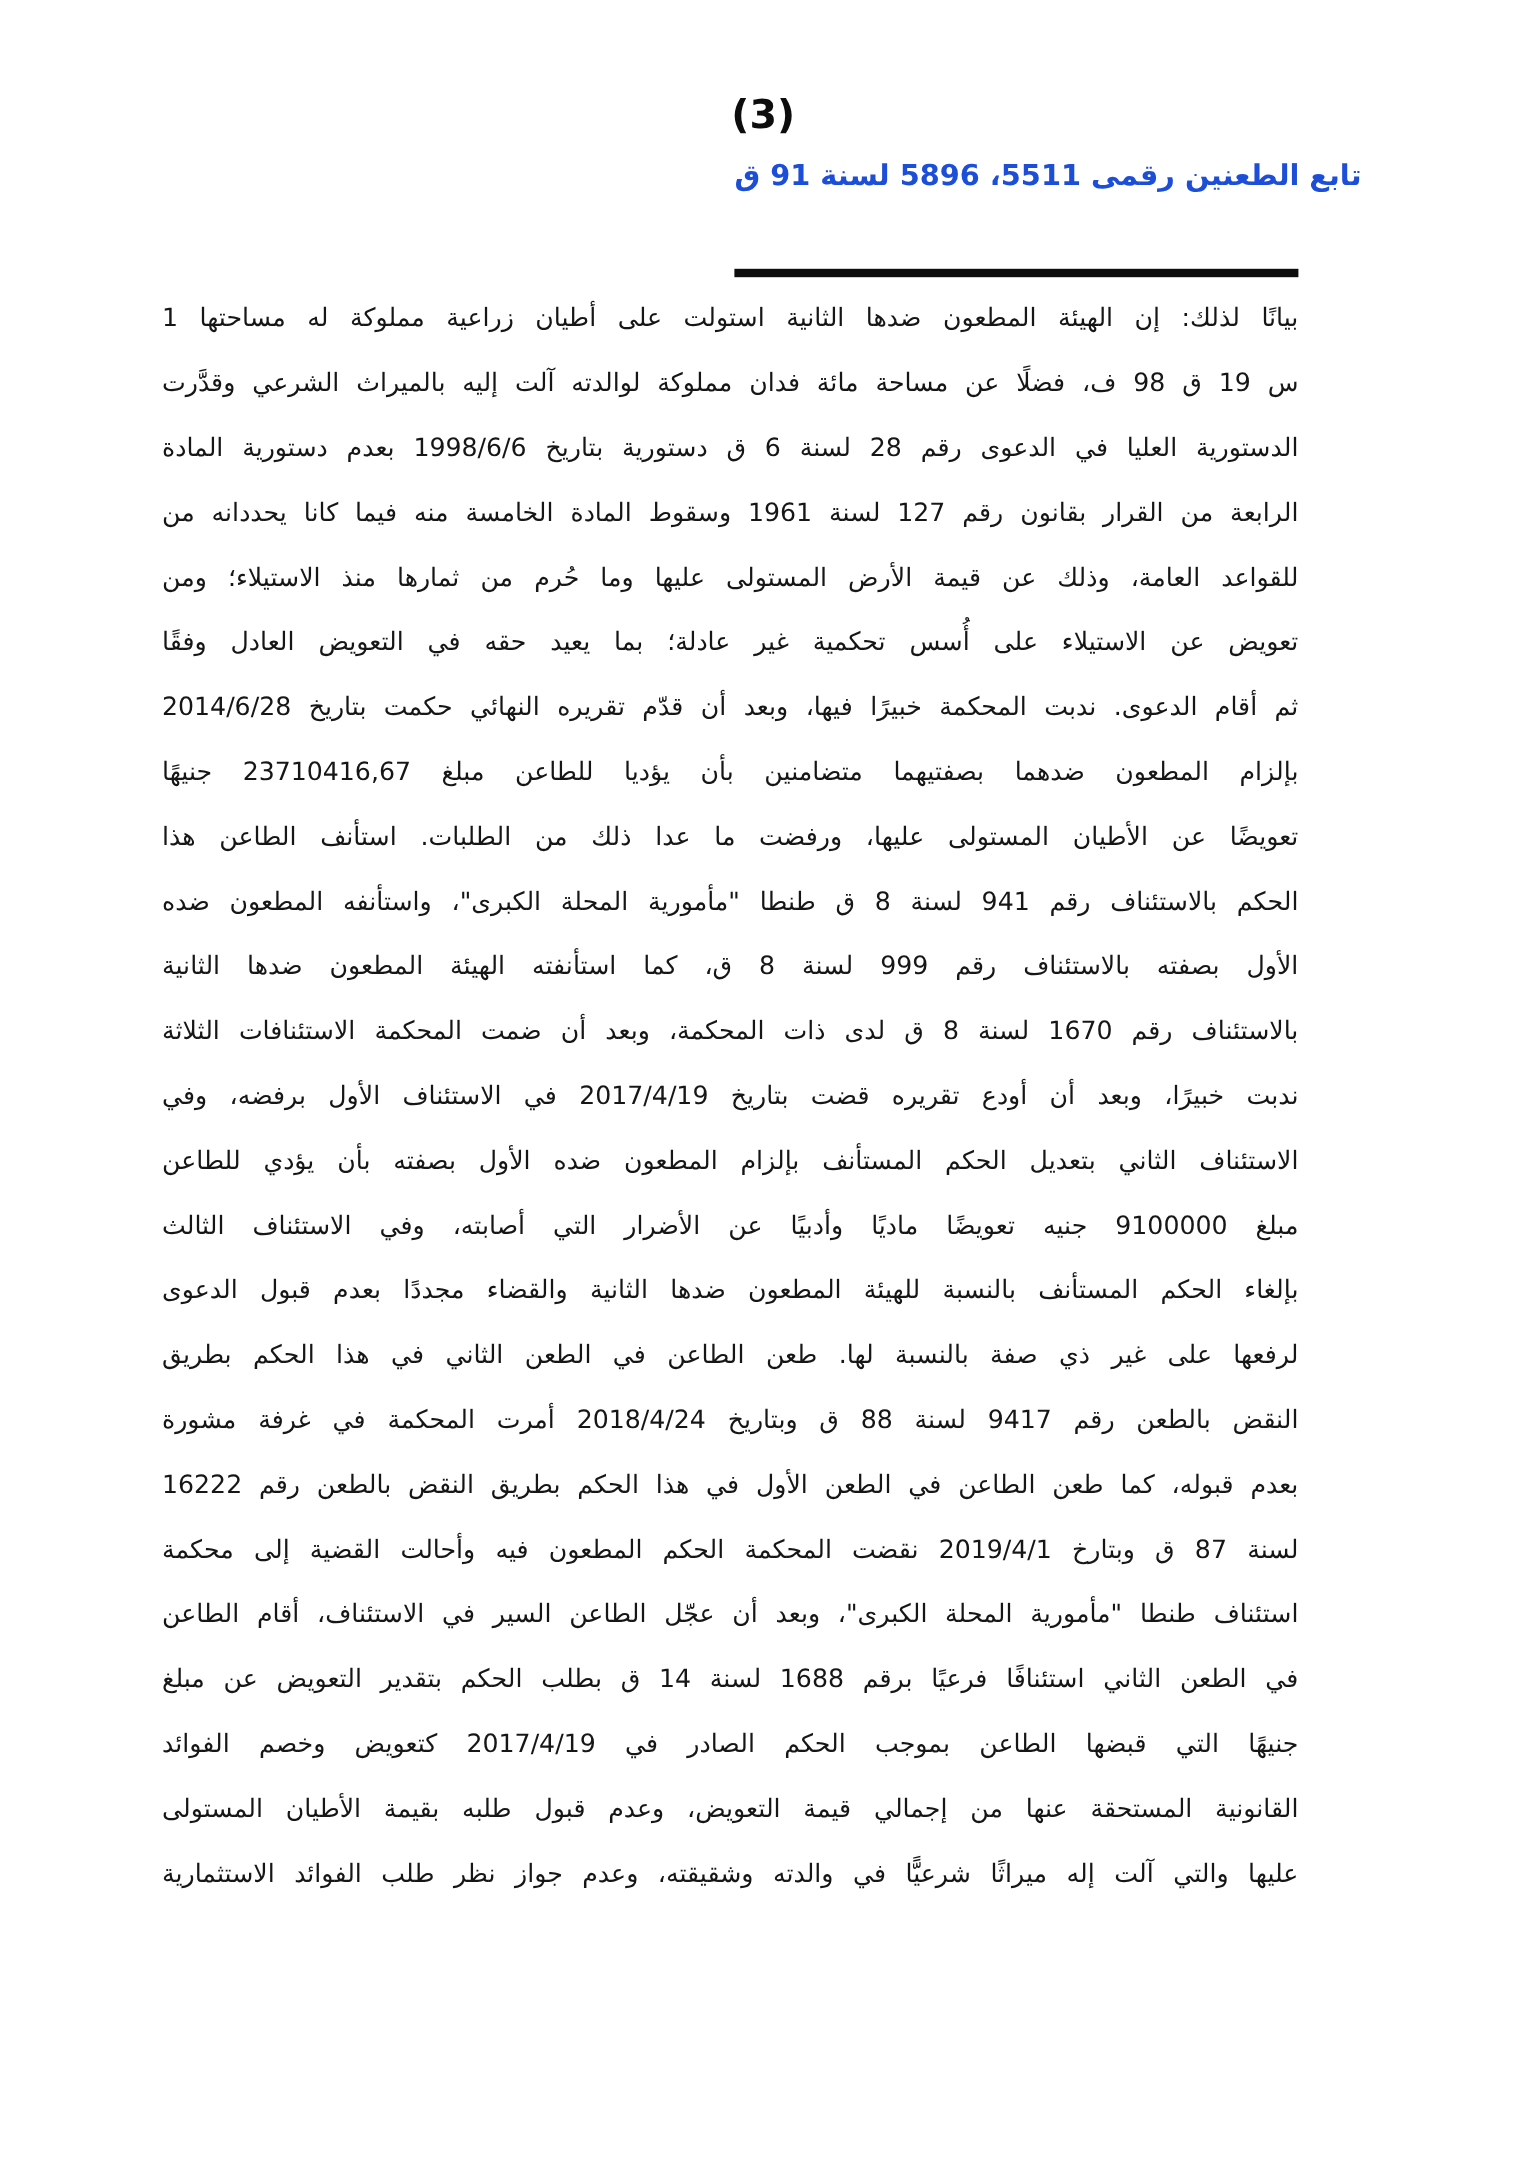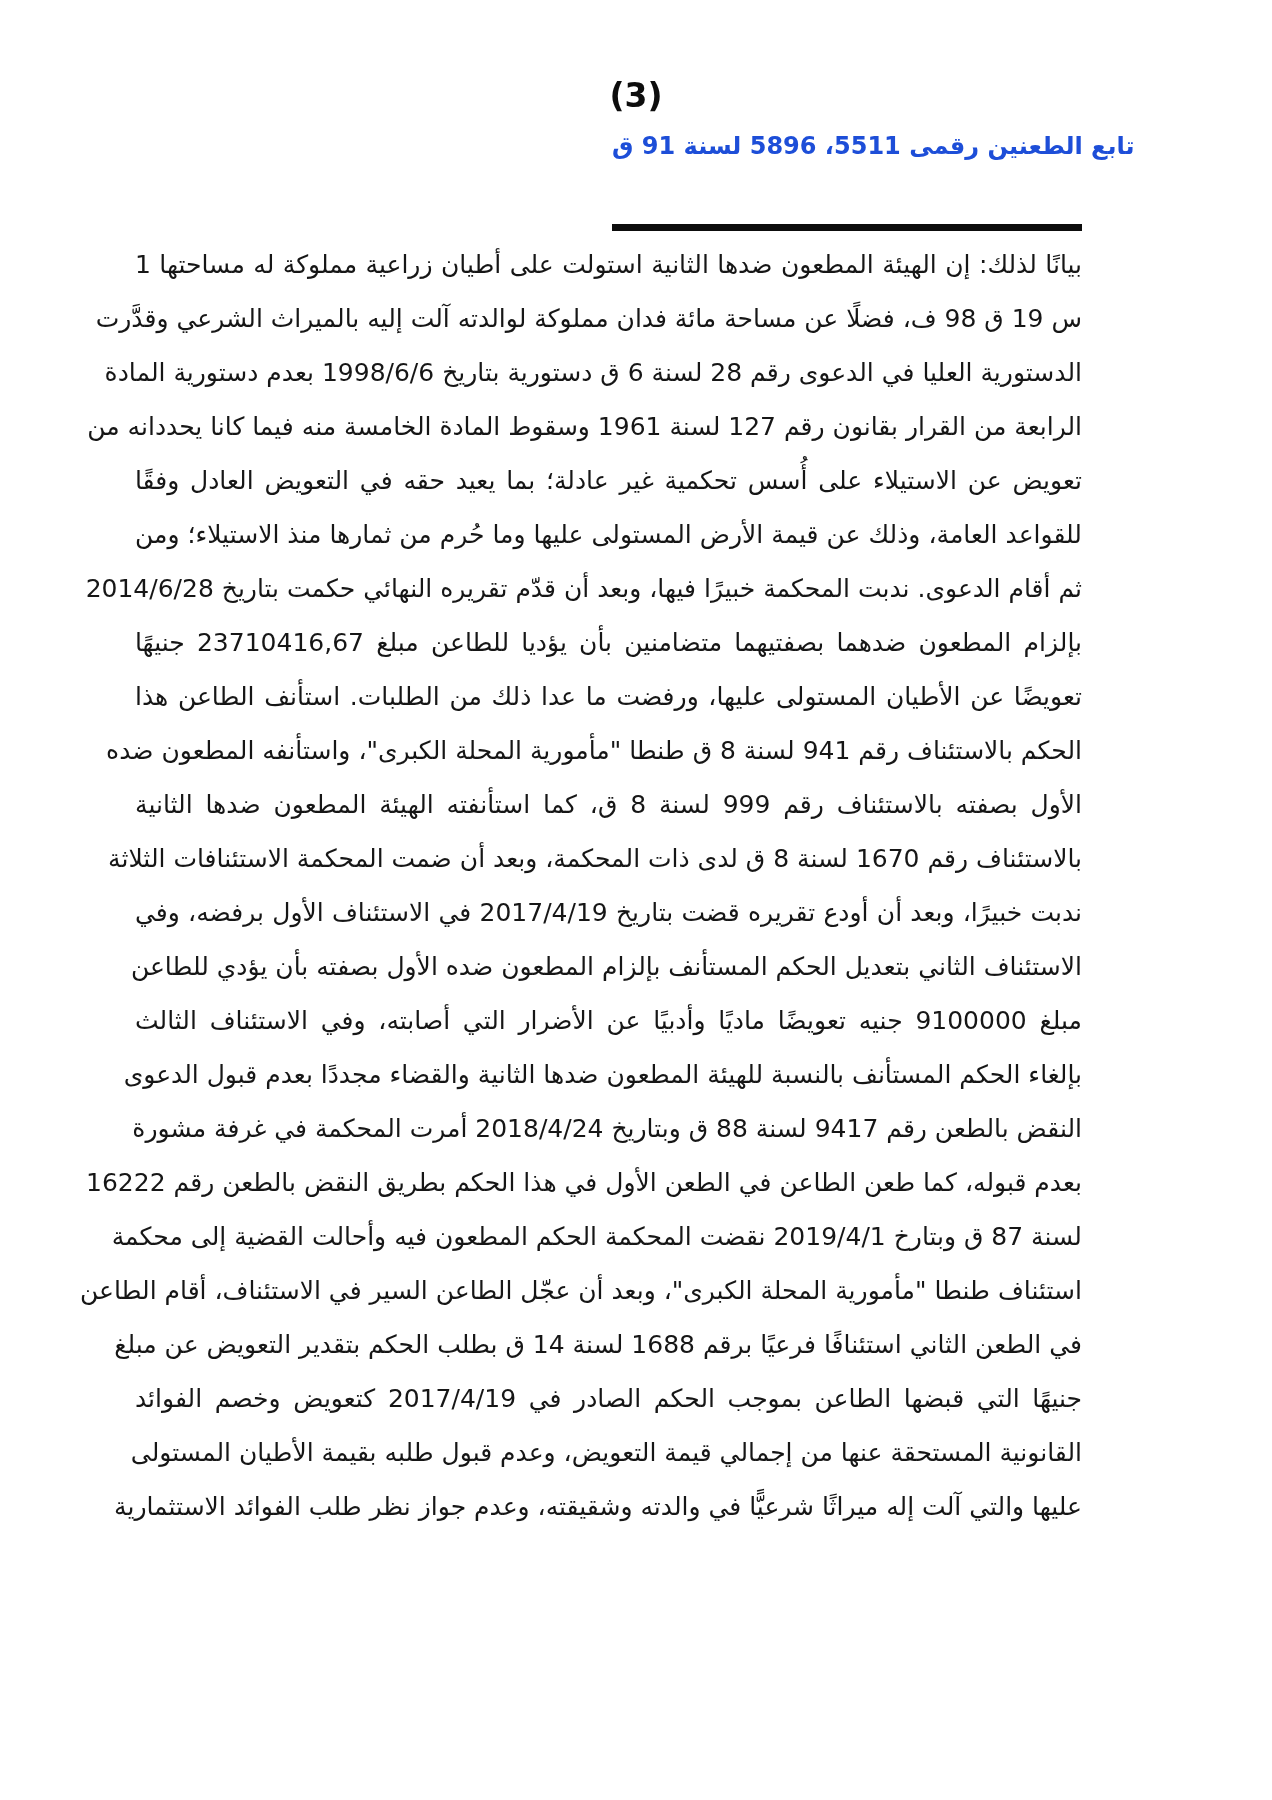--- a/index.html
+++ b/index.html
@@ -46,21 +46,21 @@
   .document-body {
     position: absolute;
     left: 135px;
     top: 238px;
     width: 947px;
     direction: rtl;
   }
   .text-line {
     height: 54px;
     line-height: 54px;
-    font-size: 25px;
+    font-size: 21px;
     text-align: justify;
     text-align-last: justify;
     -moz-text-align-last: justify;
     white-space: nowrap;
     color: #161616;
   }
 </style>
 </head>
 <body>
 
@@ -68,32 +68,33 @@
 
 <div class="case-header-line">تابع الطعنين رقمى 5511، 5896 لسنة 91 ق</div>
 
 <div class="header-rule"></div>
 
 <div class="document-body" dir="rtl">
   <div class="text-line">بيانًا لذلك: إن الهيئة المطعون ضدها الثانية استولت على أطيان زراعية مملوكة له مساحتها 1</div>
   <div class="text-line">س 19 ق 98 ف، فضلًا عن مساحة مائة فدان مملوكة لوالدته آلت إليه بالميراث الشرعي وقدَّرت</div>
   <div class="text-line">الدستورية العليا في الدعوى رقم 28 لسنة 6 ق دستورية بتاريخ 1998/6/6 بعدم دستورية المادة</div>
   <div class="text-line">الرابعة من القرار بقانون رقم 127 لسنة 1961 وسقوط المادة الخامسة منه فيما كانا يحددانه من</div>
+  <div class="text-line">للقواعد العامة، وذلك عن قيمة الأرض المستولى عليها وما حُرم من ثمارها منذ الاستيلاء؛ ومن</div>
   <div class="text-line">تعويض عن الاستيلاء على أُسس تحكمية غير عادلة؛ بما يعيد حقه في التعويض العادل وفقًا</div>
-  <div class="text-line">للقواعد العامة، وذلك عن قيمة الأرض المستولى عليها وما حُرم من ثمارها منذ الاستيلاء؛ ومن</div>
   <div class="text-line">ثم أقام الدعوى. ندبت المحكمة خبيرًا فيها، وبعد أن قدّم تقريره النهائي حكمت بتاريخ 2014/6/28</div>
   <div class="text-line">بإلزام المطعون ضدهما بصفتيهما متضامنين بأن يؤديا للطاعن مبلغ 23710416,67 جنيهًا</div>
   <div class="text-line">تعويضًا عن الأطيان المستولى عليها، ورفضت ما عدا ذلك من الطلبات. استأنف الطاعن هذا</div>
   <div class="text-line">الحكم بالاستئناف رقم 941 لسنة 8 ق طنطا "مأمورية المحلة الكبرى"، واستأنفه المطعون ضده</div>
   <div class="text-line">الأول بصفته بالاستئناف رقم 999 لسنة 8 ق، كما استأنفته الهيئة المطعون ضدها الثانية</div>
   <div class="text-line">بالاستئناف رقم 1670 لسنة 8 ق لدى ذات المحكمة، وبعد أن ضمت المحكمة الاستئنافات الثلاثة</div>
   <div class="text-line">ندبت خبيرًا، وبعد أن أودع تقريره قضت بتاريخ 2017/4/19 في الاستئناف الأول برفضه، وفي</div>
   <div class="text-line">الاستئناف الثاني بتعديل الحكم المستأنف بإلزام المطعون ضده الأول بصفته بأن يؤدي للطاعن</div>
   <div class="text-line">مبلغ 9100000 جنيه تعويضًا ماديًا وأدبيًا عن الأضرار التي أصابته، وفي الاستئناف الثالث</div>
   <div class="text-line">بإلغاء الحكم المستأنف بالنسبة للهيئة المطعون ضدها الثانية والقضاء مجددًا بعدم قبول الدعوى</div>
+  <div class="text-line">لرفعها على غير ذي صفة بالنسبة لها. طعن الطاعن في الطعن الثاني في هذا الحكم بطريق</div>
   <div class="text-line">النقض بالطعن رقم 9417 لسنة 88 ق وبتاريخ 2018/4/24 أمرت المحكمة في غرفة مشورة</div>
   <div class="text-line">بعدم قبوله، كما طعن الطاعن في الطعن الأول في هذا الحكم بطريق النقض بالطعن رقم 16222</div>
   <div class="text-line">لسنة 87 ق وبتارخ 2019/4/1 نقضت المحكمة الحكم المطعون فيه وأحالت القضية إلى محكمة</div>
   <div class="text-line">استئناف طنطا "مأمورية المحلة الكبرى"، وبعد أن عجّل الطاعن السير في الاستئناف، أقام الطاعن</div>
   <div class="text-line">في الطعن الثاني استئنافًا فرعيًا برقم 1688 لسنة 14 ق بطلب الحكم بتقدير التعويض عن مبلغ</div>
   <div class="text-line">جنيهًا التي قبضها الطاعن بموجب الحكم الصادر في 2017/4/19 كتعويض وخصم الفوائد</div>
   <div class="text-line">القانونية المستحقة عنها من إجمالي قيمة التعويض، وعدم قبول طلبه بقيمة الأطيان المستولى</div>
   <div class="text-line">عليها والتي آلت إله ميراثًا شرعيًّا في والدته وشقيقته، وعدم جواز نظر طلب الفوائد الاستثمارية</div>
 </div>
 

